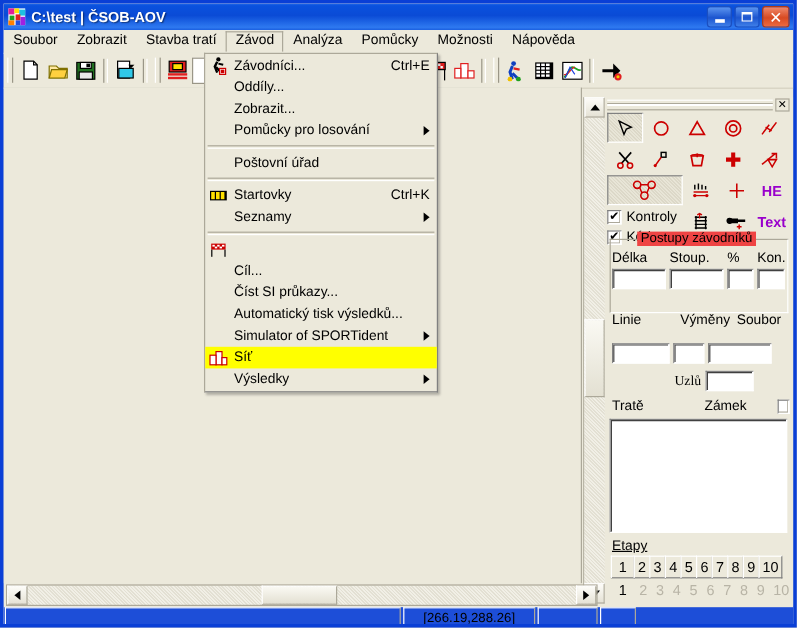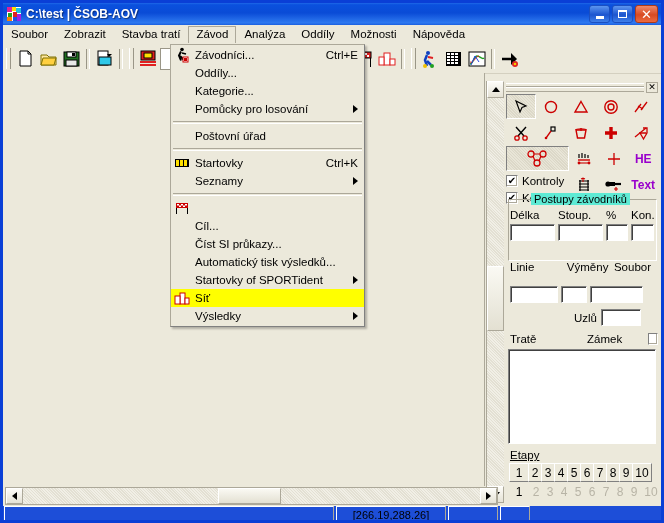--- a/index.html
+++ b/index.html
@@ -214,21 +214,21 @@
     margin-right:4px;
   }
   .chk-lbl{font-size:11.5px;}
 
   .group{
     position:absolute;left:4px;width:149px;
     border:1px solid;border-color:#ACA899 #fff #fff #ACA899;
     box-sizing:border-box;
   }
   .group-title{
-    position:absolute;top:-7px;left:22px;background:#5eead4;padding:0 3px;font-size:11px;text-align:right;
+    position:absolute;top:-7px;left:22px;background:#ef4444;padding:0 3px;font-size:11px;text-align:right;
   }
   .fld-lbl{font-size:11.5px;color:#000;}
   .fld{
     background:#fff;border:1px solid;border-color:#808080 #fff #fff #808080;
     box-shadow:inset 1px 1px 0 #404040;
     height:17px;box-sizing:border-box;
   }
   .listbox{
     background:#fff;border:1px solid;border-color:#808080 #fff #fff #808080;
     box-shadow:inset 1px 1px 0 #404040;
@@ -279,21 +279,21 @@
       </div>
     </div>
   </div>
 
   <div class="menubar">
     <div class="menu-item">Soubor</div>
     <div class="menu-item">Zobrazit</div>
     <div class="menu-item">Stavba tratí</div>
     <div class="menu-item open">Závod</div>
     <div class="menu-item">Analýza</div>
-    <div class="menu-item">Oddíly</div>
+    <div class="menu-item">Pomůcky</div>
     <div class="menu-item">Možnosti</div>
     <div class="menu-item">Nápověda</div>
   </div>
 
   <div class="toolbar">
     <div class="tb-grip"></div>
     <div class="tb-btn">
       <svg width="17" height="17" viewBox="0 0 17 17">
           <path d="M3 1h8l3 3v12H3z" fill="#fff" stroke="#000"></path>
           <path d="M11 1v3h3" fill="none" stroke="#000"></path>
@@ -591,21 +591,21 @@
       <span class="fld-lbl" style="width:55px">Linie</span>
       <span class="fld-lbl" style="width:45px">Výměny</span>
       <span class="fld-lbl" style="width:45px">Soubor</span>
     </div>
     <div style="position:absolute;left:6px;top:205px;width:148px;display:flex;gap:3px;">
       <div class="fld" style="width:48px"></div>
       <div class="fld" style="width:26px"></div>
       <div class="fld" style="width:53px"></div>
     </div>
 
-    <div style="position:absolute;left:70px;top:228px;display:flex;align-items:center;gap:4px;">
+    <div style="position:absolute;left:58px;top:228px;display:flex;align-items:center;gap:4px;font-family:Liberation Serif, serif;">
       <span class="fld-lbl">Uzlů</span>
       <div class="fld" style="width:40px"></div>
     </div>
 
     <div style="position:absolute;left:6px;top:252px;width:148px;display:flex;align-items:flex-start;gap:20px;">
       <span class="fld-lbl" style="width:70px">Tratě</span>
       <span class="fld-lbl" style="width:50px">Zámek</span>
       <span class="chk" style="margin-right:0"></span>
     </div>
 
@@ -654,21 +654,21 @@
       </span>
       <span class="dd-label">Závodníci...</span>
       <span class="dd-accel">Ctrl+E</span>
     </div>
 
     <div class="dd-item">
       <span class="dd-label">Oddíly...</span>
     </div>
 
     <div class="dd-item">
-      <span class="dd-label">Kategorie...</span>
+      <span class="dd-label">Zobrazit...</span>
     </div>
 
     <div class="dd-item">
       <span class="dd-label">Pomůcky pro losování</span>
       <span class="dd-sub"></span>
     </div>
 
     <div class="dd-sep"></div>
 
     <div class="dd-item">
@@ -720,21 +720,21 @@
 
     <div class="dd-item">
       <span class="dd-label">Číst SI průkazy...</span>
     </div>
 
     <div class="dd-item">
       <span class="dd-label">Automatický tisk výsledků...</span>
     </div>
 
     <div class="dd-item">
-      <span class="dd-label">Startovky of SPORTident</span>
+      <span class="dd-label">Simulator of SPORTident</span>
       <span class="dd-sub"></span>
     </div>
 
 
     <div class="dd-item hl">
       <span class="dd-ico">
         <svg width="16" height="16" viewBox="0 0 16 16">
             <rect x="6" y="3" width="5" height="11" fill="#fff" stroke="#CC0000"></rect>
             <rect x="1" y="6" width="5" height="8" fill="#fff" stroke="#CC0000"></rect>
             <rect x="11" y="8" width="4" height="6" fill="#fff" stroke="#CC0000"></rect>

